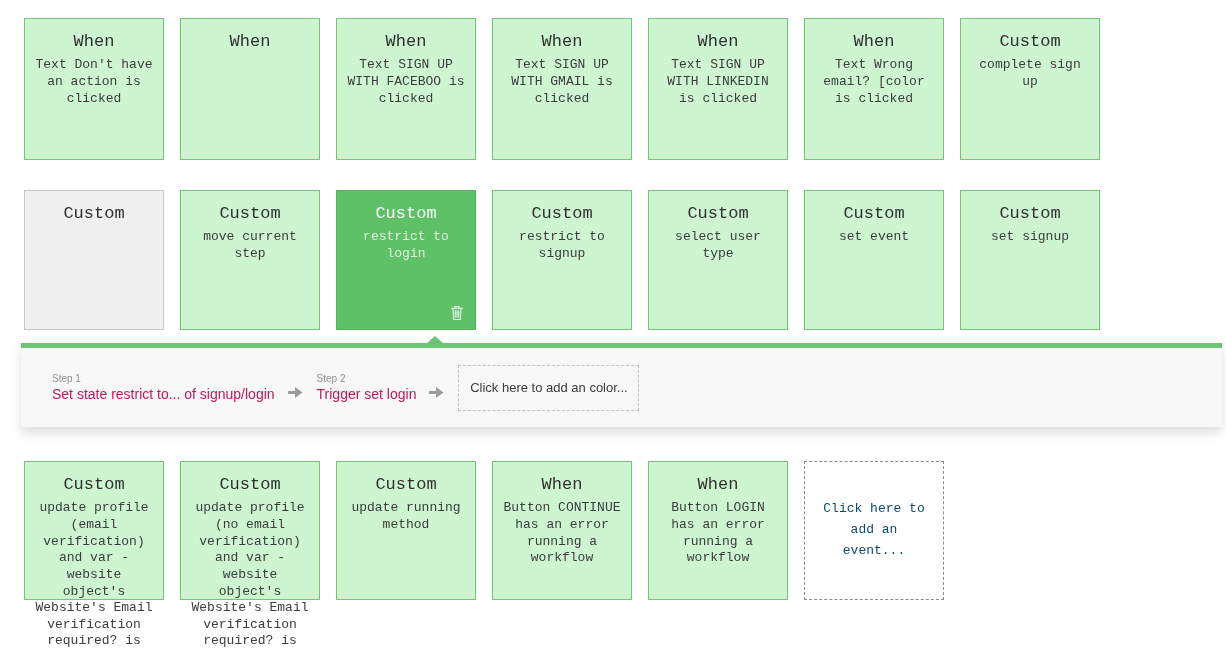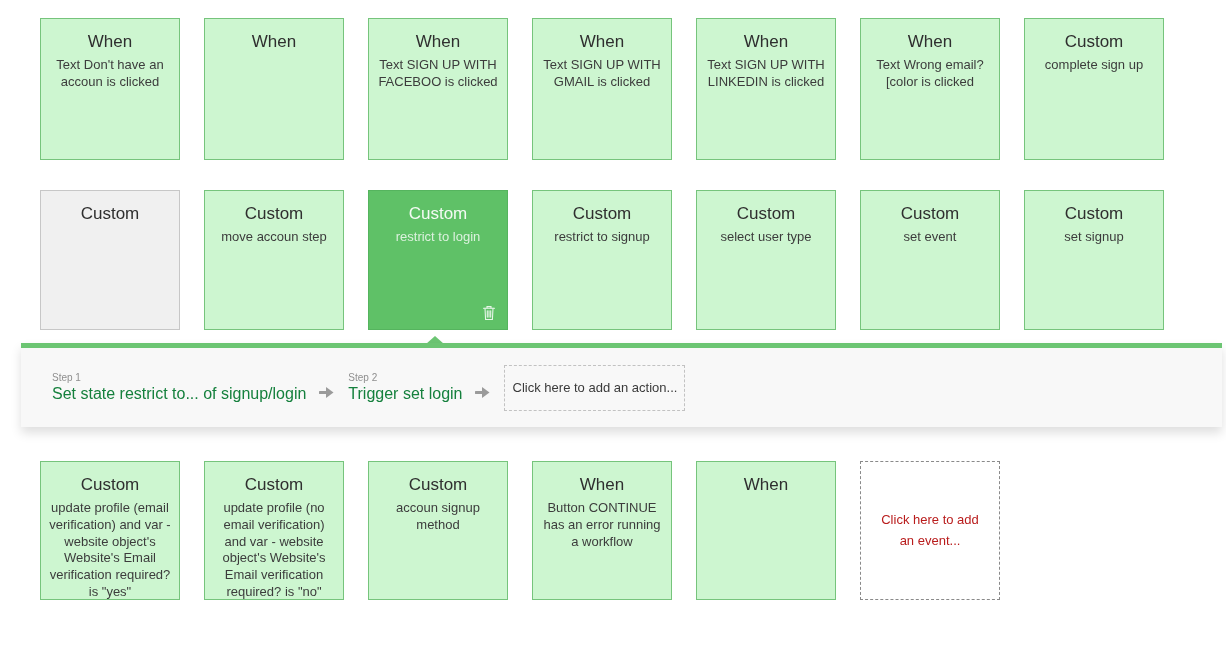--- a/index.html
+++ b/index.html
@@ -2,21 +2,21 @@
 <html><head>
 <meta charset="utf-8">
 <style>
   html,body{margin:0;padding:0;}
   body{
     width:1226px;height:652px;position:relative;overflow:hidden;
     background:#ffffff;
     font-family:"Liberation Sans","DejaVu Sans",sans-serif;
     -webkit-font-smoothing:antialiased;
   }
-  .row{position:absolute;left:40px;display:flex;gap:24px;}
+  .row{position:absolute;left:24px;display:flex;gap:16px;font-family:Liberation Mono, monospace;}
   .row1{top:18px;}
   .row2{top:190px;}
   .row3{top:461px;}
 
   .card{
     width:140px;box-sizing:border-box;
     background:#cdf6d0;border:1px solid #76c47c;
     text-align:center;cursor:pointer;position:relative;
   }
   .row1 .card{height:142px;}
@@ -51,44 +51,44 @@
   
   .action-panel{
     position:absolute;top:343px;left:21px;width:1201px;height:84px;
     box-sizing:border-box;background:#f8f8f8;
     border-top:5px solid #6cc573;
     box-shadow:0 6px 10px rgba(0,0,0,0.13);
     display:flex;align-items:center;padding-left:31px;
   }
   .step{margin-right:13px;cursor:pointer;}
   .step-label{font-size:10px;color:#8f8f8f;margin-bottom:2px;}
-  .step-text{font-size:16px;color:#15803d;white-space:nowrap;}
+  .step-text{font-size:14px;color:#be185d;white-space:nowrap;}
   .arrow{margin:10px 13px 0 0;flex:none;}
   .add-action{
     width:181px;height:46px;box-sizing:border-box;
     border:1px dashed #c2c2c2;display:flex;align-items:center;justify-content:center;
     font-size:13px;color:#3a3a3a;cursor:pointer;white-space:nowrap;
   }
 
   
   .add-event{
     width:140px;height:139px;box-sizing:border-box;
     border:1px dashed #8a8a8a;background:#ffffff;
     display:flex;align-items:center;justify-content:center;
-    text-align:center;font-size:13px;color:#b91c1c;line-height:1.6;
+    text-align:center;font-size:13px;color:#0c4a6e;line-height:1.6;
     padding:0 12px;cursor:pointer;
   }
 </style>
 </head>
 <body>
 
 <div class="row row1">
   <div class="card">
     <div class="title">When</div>
-    <div class="subtitle">Text Don't have an accoun is clicked</div>
+    <div class="subtitle">Text Don't have an action is clicked</div>
   </div>
   <div class="card">
     <div class="title">When</div>
   </div>
   <div class="card">
     <div class="title">When</div>
     <div class="subtitle">Text SIGN UP WITH FACEBOO is clicked</div>
   </div>
   <div class="card">
     <div class="title">When</div>
@@ -107,21 +107,21 @@
     <div class="subtitle">complete sign up</div>
   </div>
 </div>
 
 <div class="row row2">
   <div class="card gray">
     <div class="title">Custom</div>
   </div>
   <div class="card">
     <div class="title">Custom</div>
-    <div class="subtitle">move accoun step</div>
+    <div class="subtitle">move current step</div>
   </div>
   <div class="card selected">
     <div class="title">Custom</div>
     <div class="subtitle">restrict to login</div>
     <svg class="trash" viewBox="0 0 16 17">
       <g stroke="#ffffff" stroke-width="1.1" fill="none" stroke-linecap="round">
         <path d="M2.5 4.2h11"></path>
         <path d="M6 4V2.6h4V4"></path>
         <path d="M4 4.2l.6 11.3h6.8L12 4.2"></path>
         <path d="M6.3 6.8v6.3M8 6.8v6.3M9.7 6.8v6.3"></path>
@@ -158,37 +158,38 @@
     <path d="M7 1l7.5 5.5L7 12z" fill="#9b9b9b"></path>
   </svg>
   <div class="step">
     <div class="step-label">Step 2</div>
     <div class="step-text">Trigger set login</div>
   </div>
   <svg class="arrow" width="16" height="13" viewBox="0 0 16 13">
     <path d="M1 6.5h7" stroke="#9b9b9b" stroke-width="3" stroke-linecap="round" fill="none"></path>
     <path d="M7 1l7.5 5.5L7 12z" fill="#9b9b9b"></path>
   </svg>
-  <div class="add-action">Click here to add an action...</div>
+  <div class="add-action">Click here to add an color...</div>
 </div>
 
 <div class="row row3">
   <div class="card">
     <div class="title">Custom</div>
     <div class="subtitle">update profile (email verification) and var - website object's Website's Email verification required? is "yes"</div>
   </div>
   <div class="card">
     <div class="title">Custom</div>
     <div class="subtitle">update profile (no email verification) and var - website object's Website's Email verification required? is "no"</div>
   </div>
   <div class="card">
     <div class="title">Custom</div>
-    <div class="subtitle">accoun signup method</div>
+    <div class="subtitle">update running method</div>
   </div>
   <div class="card">
     <div class="title">When</div>
     <div class="subtitle">Button CONTINUE has an error running a workflow</div>
   </div>
   <div class="card">
     <div class="title">When</div>
+    <div class="subtitle">Button LOGIN has an error running a workflow</div>
   </div>
   <div class="add-event">Click here to add an event...</div>
 </div>
 
 </body></html>

